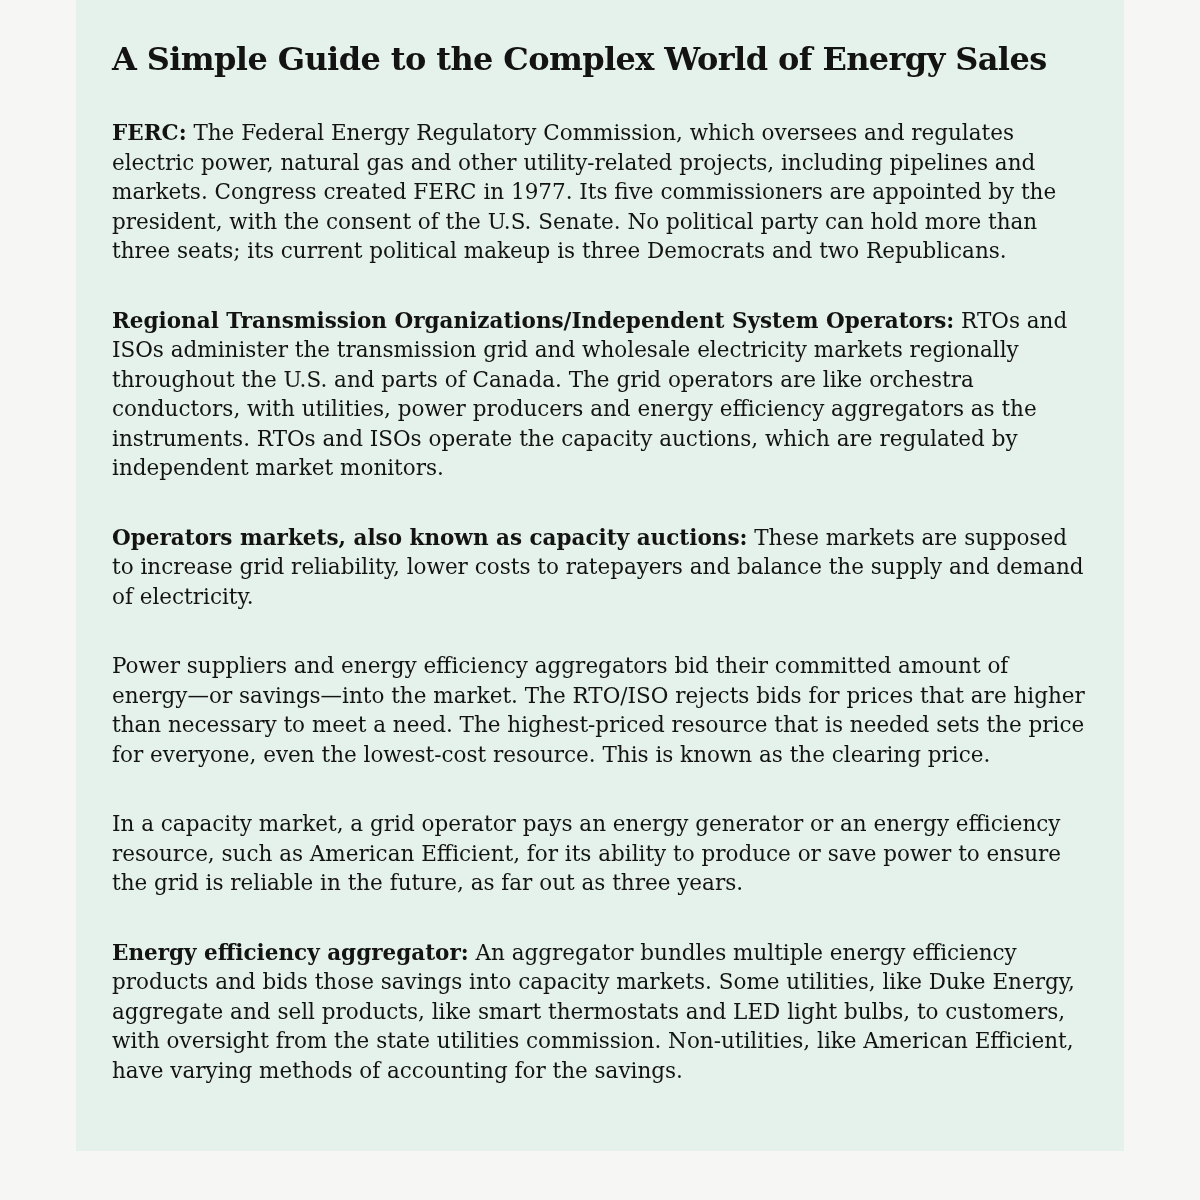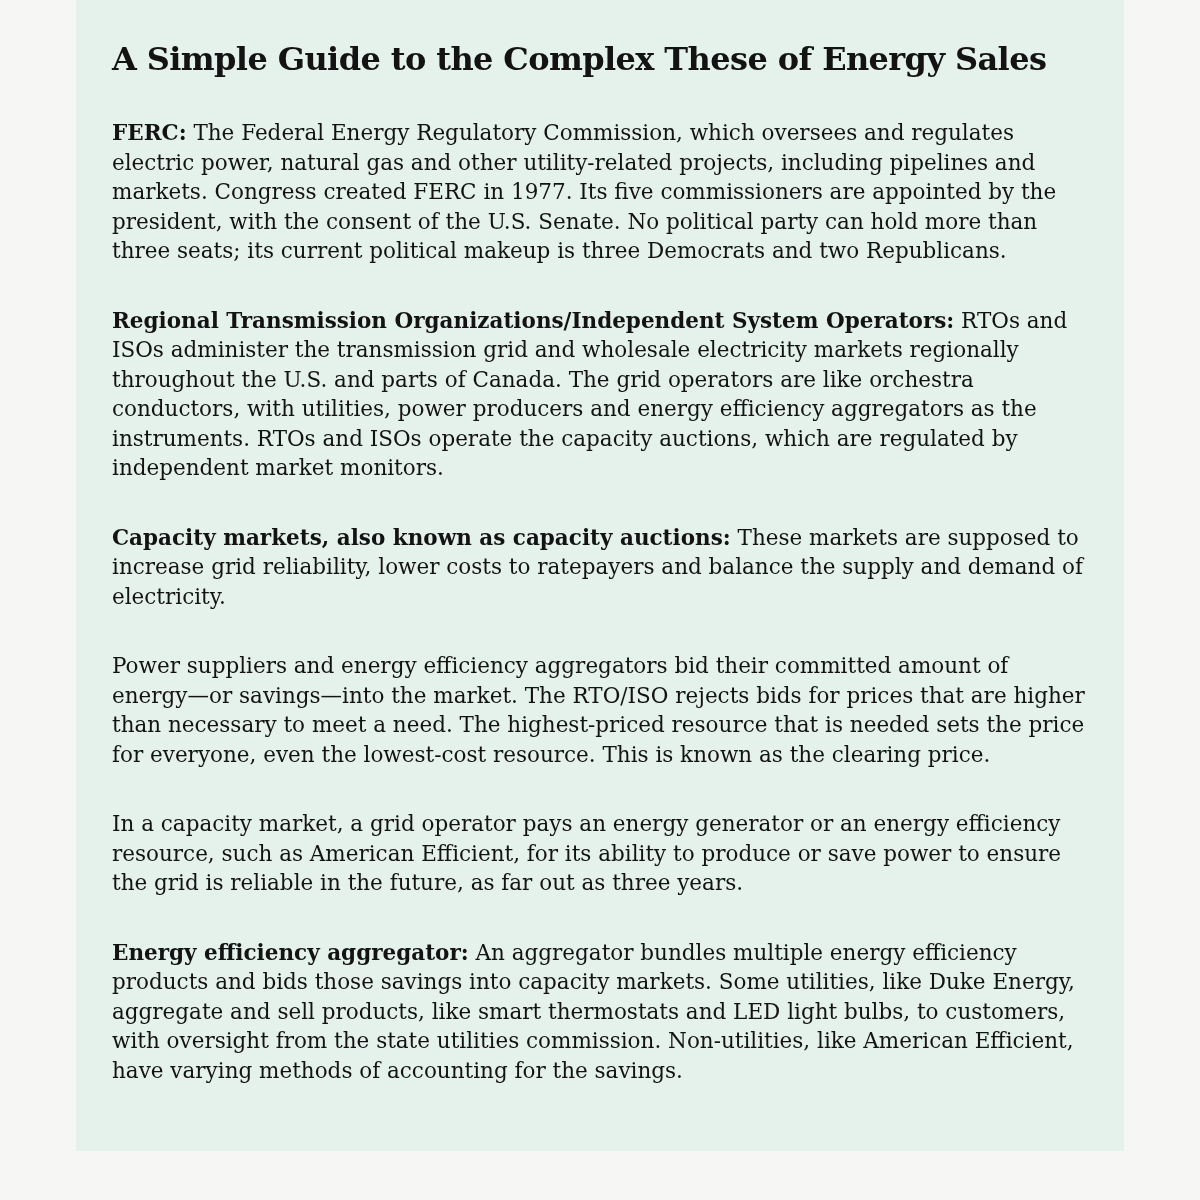--- a/index.html
+++ b/index.html
@@ -49,32 +49,32 @@
   }
   p.definition .term {
     font-weight: bold;
     margin-top: 23px;
   }
 </style>
 </head>
 <body>
 
 <article class="card">
-  <h1 class="article-title">A Simple Guide to the Complex These of Energy Sales</h1>
+  <h1 class="article-title">A Simple Guide to the Complex World of Energy Sales</h1>
 
   <p class="definition">
     <span class="term">FERC:</span><span> The Federal Energy Regulatory Commission, which oversees and regulates electric power, natural gas and other utility-related projects, including pipelines and markets. Congress created FERC in 1977. Its five commissioners are appointed by the president, with the consent of the U.S. Senate. No political party can hold more than three seats; its current political makeup is three Democrats and two Republicans.</span>
   </p>
 
   <p class="definition">
     <span class="term">Regional Transmission Organizations/Independent System Operators:</span><span> RTOs and ISOs administer the transmission grid and wholesale electricity markets regionally throughout the U.S. and parts of Canada. The grid operators are like orchestra conductors, with utilities, power producers and energy efficiency aggregators as the instruments. RTOs and ISOs operate the capacity auctions, which are regulated by independent market monitors.</span>
   </p>
 
   <p class="definition">
-    <span class="term">Capacity markets, also known as capacity auctions:</span><span> These markets are supposed to increase grid reliability, lower costs to ratepayers and balance the supply and demand of electricity.</span>
+    <span class="term">Operators markets, also known as capacity auctions:</span><span> These markets are supposed to increase grid reliability, lower costs to ratepayers and balance the supply and demand of electricity.</span>
   </p>
 
   <p class="definition">
     <span class="term"></span><span>Power suppliers and energy efficiency aggregators bid their committed amount of energy—or savings—into the market. The RTO/ISO rejects bids for prices that are higher than necessary to meet a need. The highest-priced resource that is needed sets the price for everyone, even the lowest-cost resource. This is known as the clearing price.</span>
   </p>
 
   <p class="definition">
     <span class="term"></span><span>In a capacity market, a grid operator pays an energy generator or an energy efficiency resource, such as American Efficient, for its ability to produce or save power to ensure the grid is reliable in the future, as far out as three years.</span>
   </p>
 

